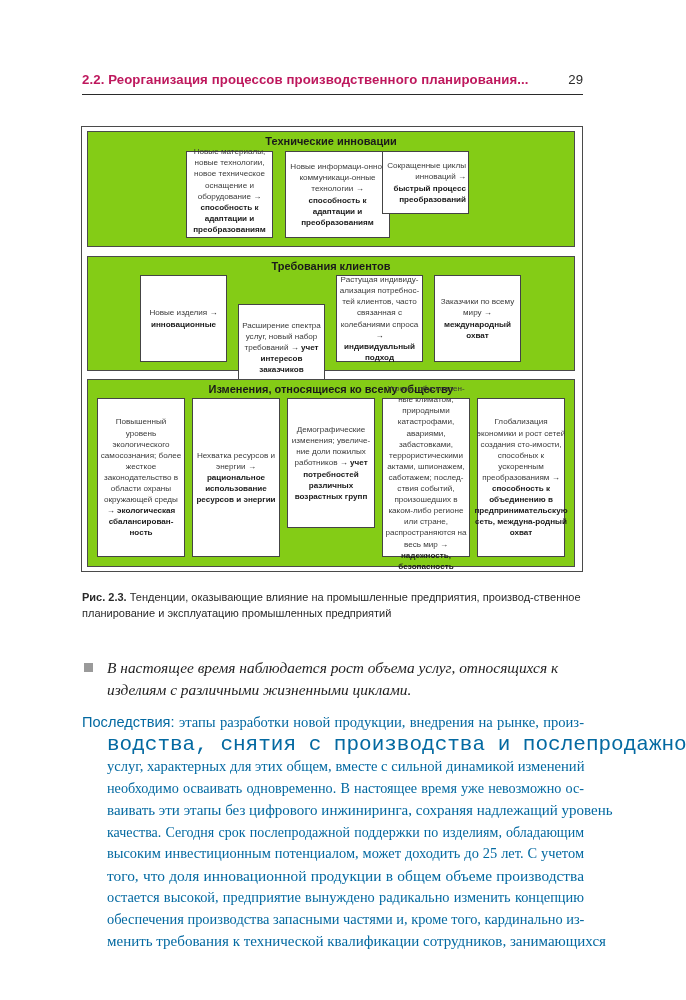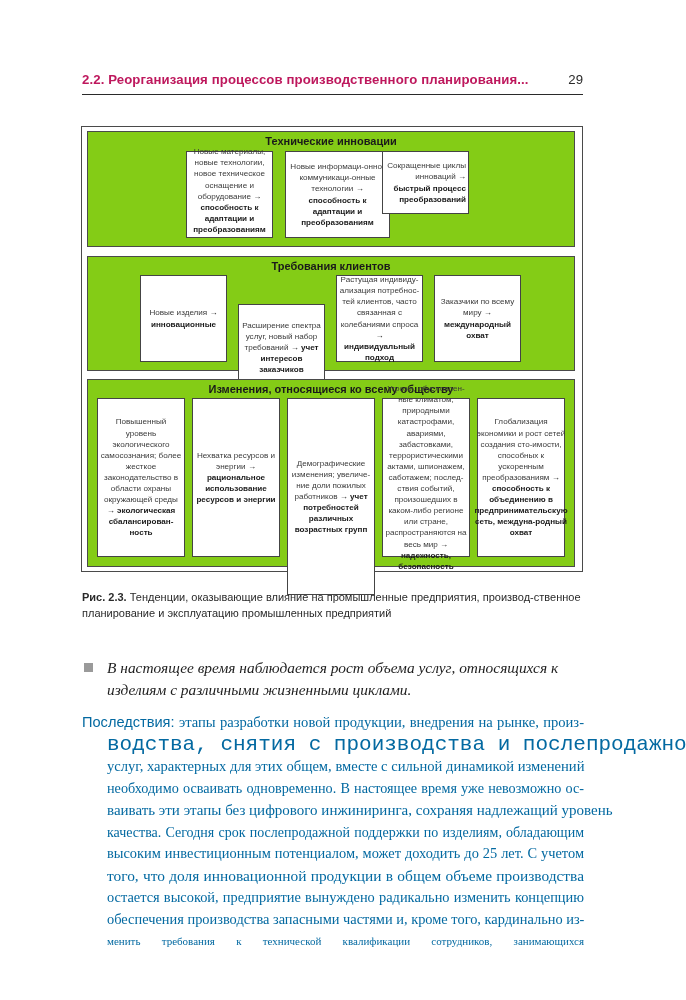--- a/index.html
+++ b/index.html
@@ -69,21 +69,21 @@
   </div>
 
   <div class="panel" style="top:252px;height:186px;">
     <div class="panel-title" style="top:3px;">Изменения, относящиеся ко всему обществу</div>
     <div class="box" style="left:104px;top:18px;width:88px;height:159px;">
       <div class="txt"><span>Нехватка ресурсов и энергии</span> <span class="res">→ рациональное использование ресурсов и энергии</span></div>
     </div>
     <div class="box" style="left:9px;top:18px;width:88px;height:159px;">
       <div class="txt"><span>Повышенный уровень экологического самосознания; более жесткое законодательство в области охраны окружающей среды</span> <span class="res">→ экологическая сбалансирован-ность</span></div>
     </div>
-    <div class="box" style="left:199px;top:18px;width:88px;height:197px;">
+    <div class="box" style="left:199px;top:18px;width:88px;height:130px;">
       <div class="txt"><span>Демографические изменения; увеличе-ние доли пожилых работников</span> <span class="res">→ учет потребностей различных возрастных групп</span></div>
     </div>
     <div class="box" style="left:294px;top:18px;width:88px;height:159px;">
       <div class="txt"><span>Угрозы, обусловлен-ные климатом, природными катастрофами, авариями, забастовками, террористическими актами, шпионажем, саботажем; послед-ствия событий, произошедших в каком-либо регионе или стране, распространяются на весь мир</span> <span class="res">→ надежность, безопасность</span></div>
     </div>
     <div class="box" style="left:389px;top:18px;width:88px;height:159px;">
       <div class="txt"><span>Глобализация экономики и рост сетей создания сто-имости, способных к ускоренным преобразованиям</span> <span class="res">→ способность к объединению в предпринимательскую сеть, междуна-родный охват</span></div>
     </div>
   </div>
 </div>
@@ -102,14 +102,14 @@
   <span class="line first" style="white-space: nowrap; font-size: 14.6px;"><span class="label">Последствия:</span> <span>этапы разработки новой продукции, внедрения на рынке, произ-</span></span>
   <span class="line indent" style="white-space: nowrap; font-size: 21px; font-family: Liberation Mono, monospace;">водства, снятия с производства и послепродажной поддержки с комплексом</span>
   <span class="line indent" style="white-space: nowrap; font-size: 14.6px;">услуг, характерных для этих общем, вместе с сильной динамикой изменений</span>
   <span class="line indent" style="white-space: nowrap; font-size: 14.2px;">необходимо осваивать одновременно. В настоящее время уже невозможно ос-</span>
   <span class="line indent" style="white-space: nowrap; font-size: 15px;">ваивать эти этапы без цифрового инжиниринга, сохраняя надлежащий уровень</span>
   <span class="line indent" style="white-space: nowrap; font-size: 14px;">качества. Сегодня срок послепродажной поддержки по изделиям, обладающим</span>
   <span class="line indent" style="white-space: nowrap; font-size: 14.4px;">высоким инвестиционным потенциалом, может доходить до 25 лет. С учетом</span>
   <span class="line indent" style="white-space: nowrap;">того, что доля инновационной продукции в общем объеме производства</span>
   <span class="line indent" style="white-space: nowrap; font-size: 14.4px;">остается высокой, предприятие вынуждено радикально изменить концепцию</span>
   <span class="line indent" style="white-space: nowrap; font-size: 14.4px;">обеспечения производства запасными частями и, кроме того, кардинально из-</span>
-  <span class="line indent" style="white-space: nowrap; font-size: 11px;">менить требования к технической квалификации сотрудников, занимающихся</span>
+  <span class="line indent" style="white-space: nowrap; font-size: 15px;">менить требования к технической квалификации сотрудников, занимающихся</span>
 </div>
 
 </body></html>

